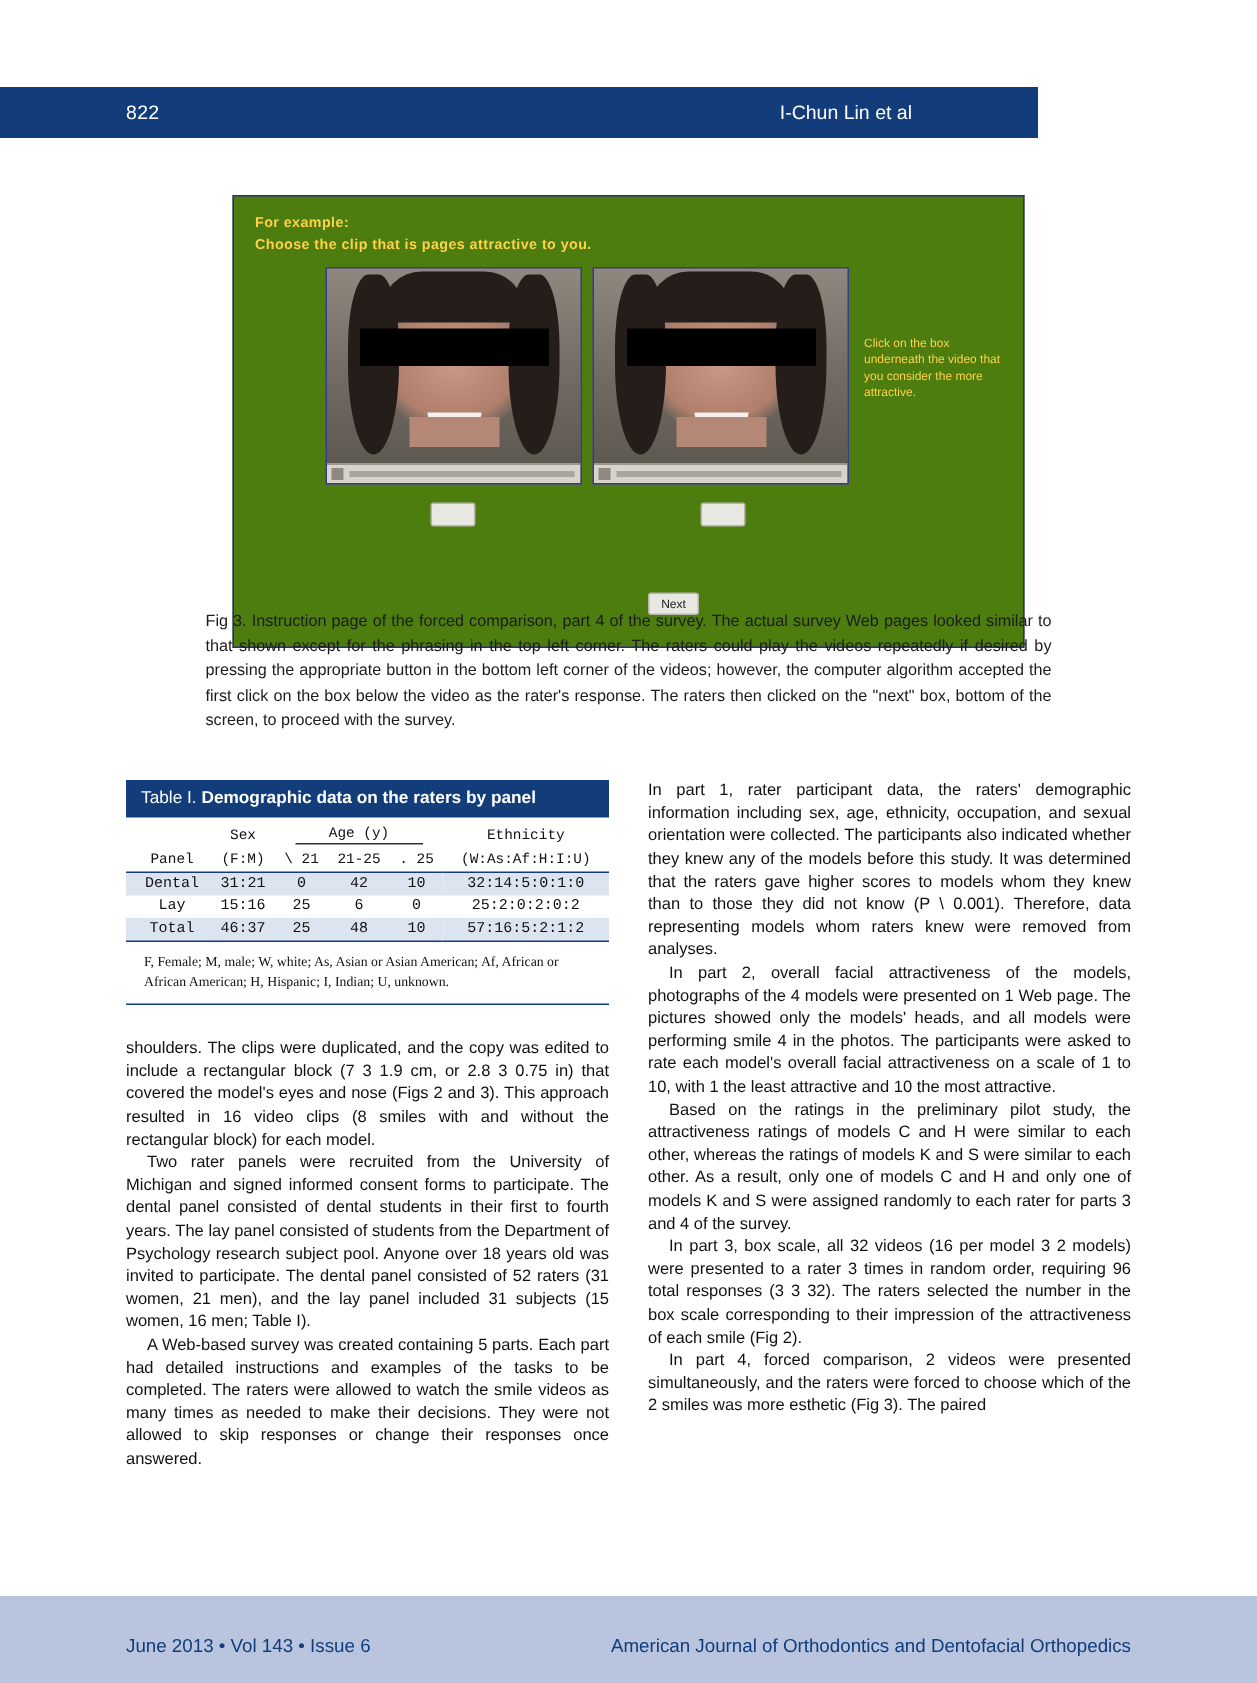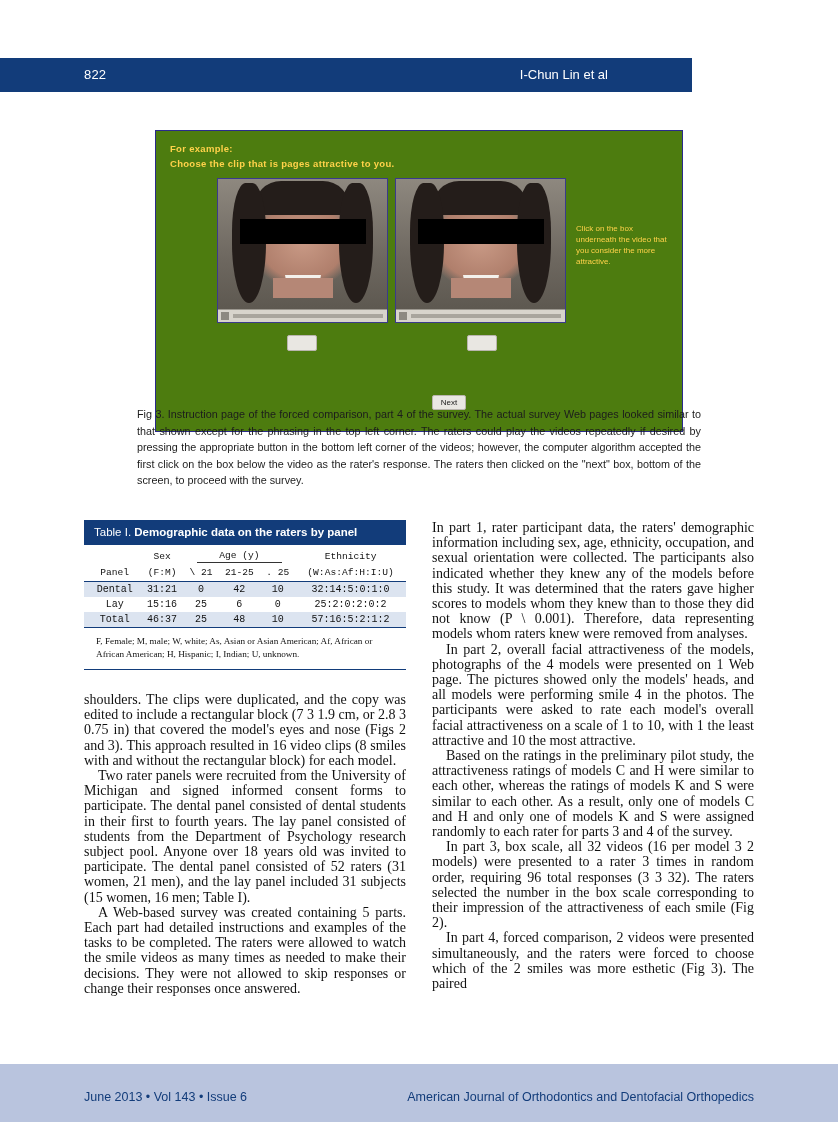--- a/index.html
+++ b/index.html
@@ -247,22 +247,22 @@
     line-height: 13px;
     color: #111;
     border-bottom: 1.2px solid #123c7a;
     padding-bottom: 8px;
   }
 
   
   .col {
     position: absolute;
     width: 322px;
-    font-family: Liberation Serif, serif;
-    font-size: 14px;
+    font-family: Liberation Sans, sans-serif;
+    font-size: 11px;
     line-height: 15.2px;
     color: #111;
     text-align: justify;
   }
   .col.left  { left: 84px;  top: 692px; }
   .col.right { left: 432px; top: 520px; width: 322px; }
   .col p { margin: 0 0 0 0; text-indent: 14px; }
   .col p.first { text-indent: 0; }
 
   

